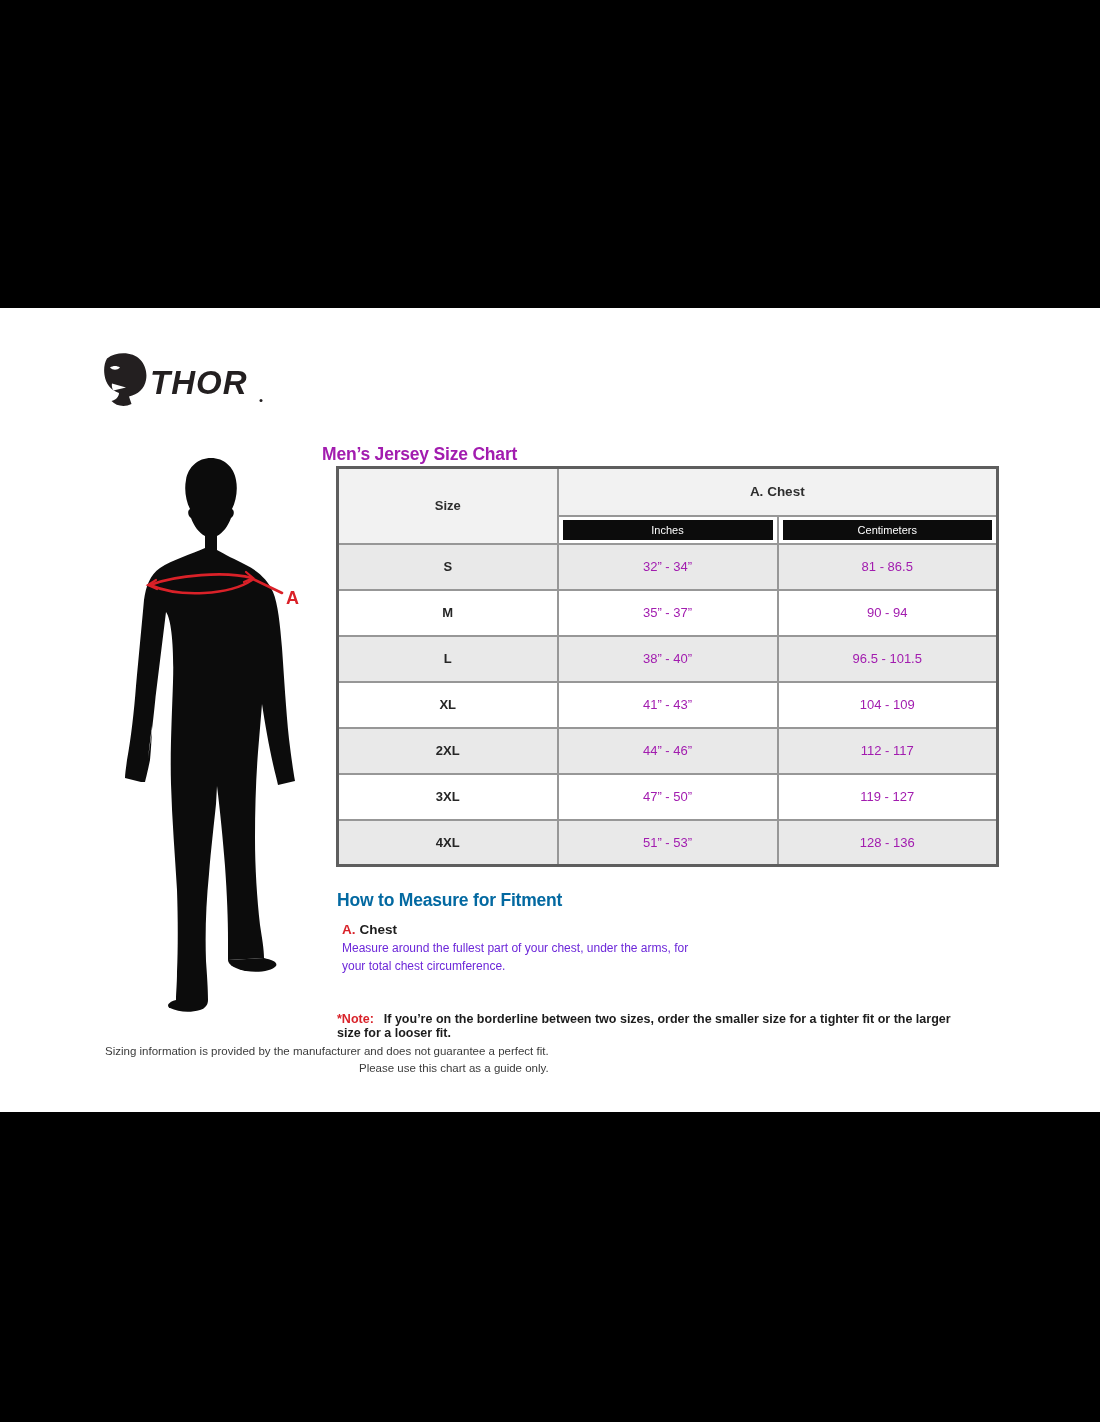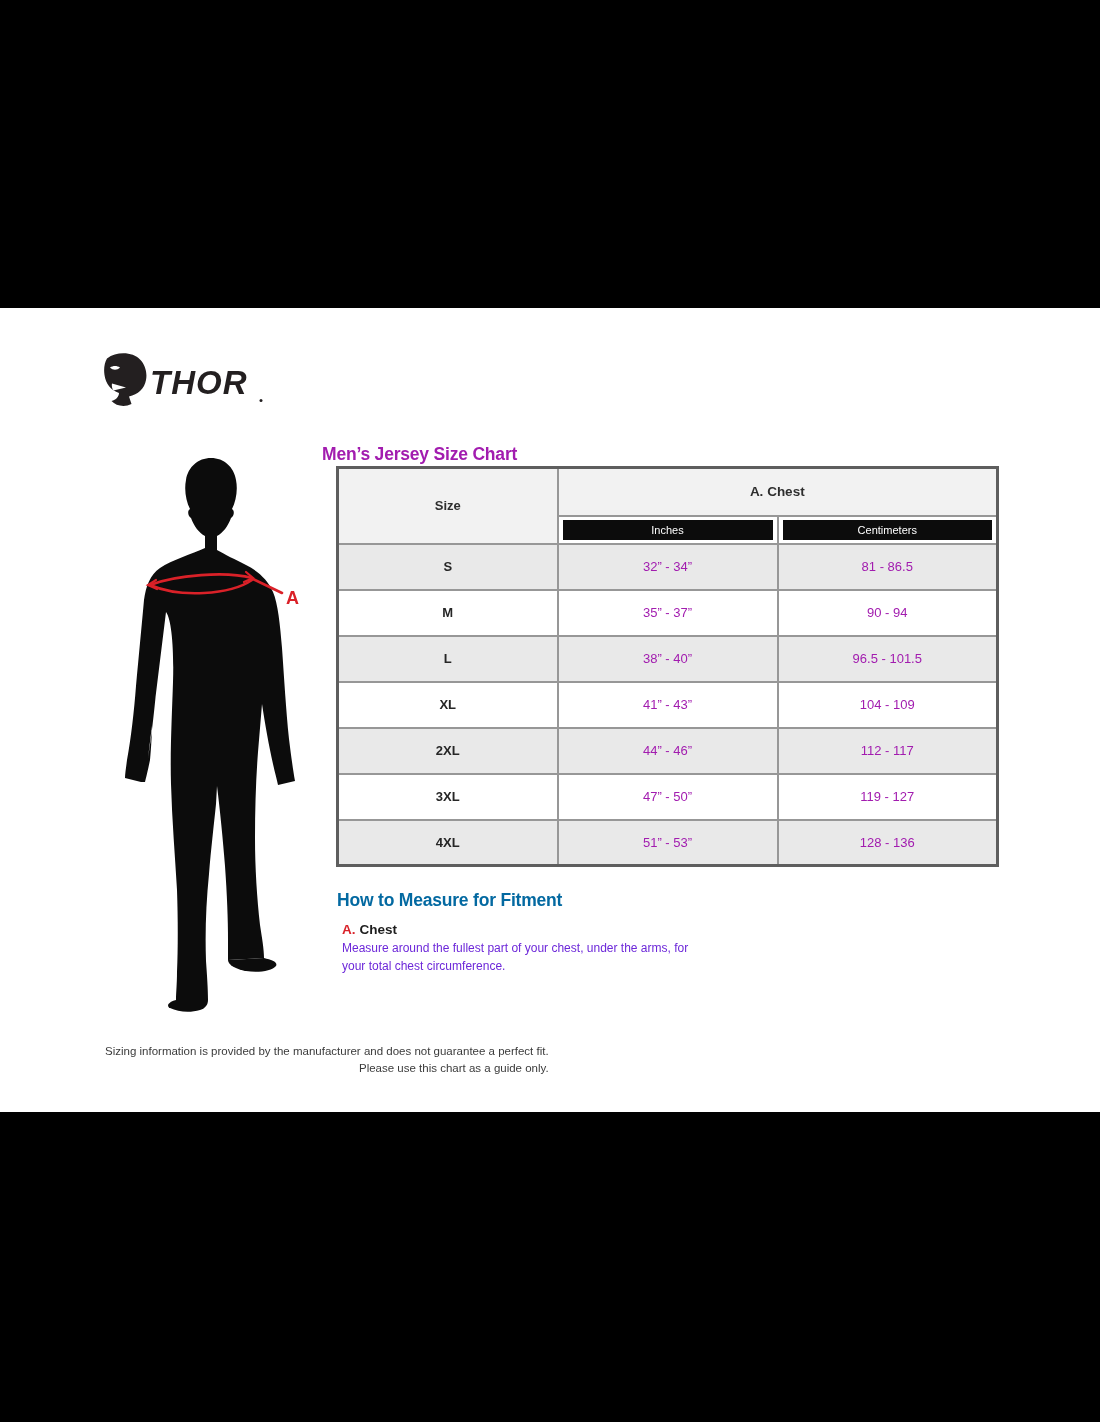--- a/index.html
+++ b/index.html
@@ -188,20 +188,23 @@
 
     <div class="section-heading">How to Measure for Fitment</div>
 
     <div class="measure-item">
       <div class="key-line">
         <span class="key">A.</span><span>Chest</span>
       </div>
       <div class="desc">Measure around the fullest part of your chest, under the arms, for your total chest circumference.</div>
     </div>
 
+    <div class="note">
+      <span class="note-label">*Note:</span><span>If you’re on the borderline between two sizes, order the smaller size for a tighter fit or the larger size for a looser fit.</span>
+    </div>
 
     <div class="disclaimer">
       <div>Sizing information is provided by the manufacturer and does not guarantee a perfect fit.</div>
       <div>Please use this chart as a guide only.</div>
     </div>
 
   </div>
 
   <div class="letterbox bottom"></div>
 

